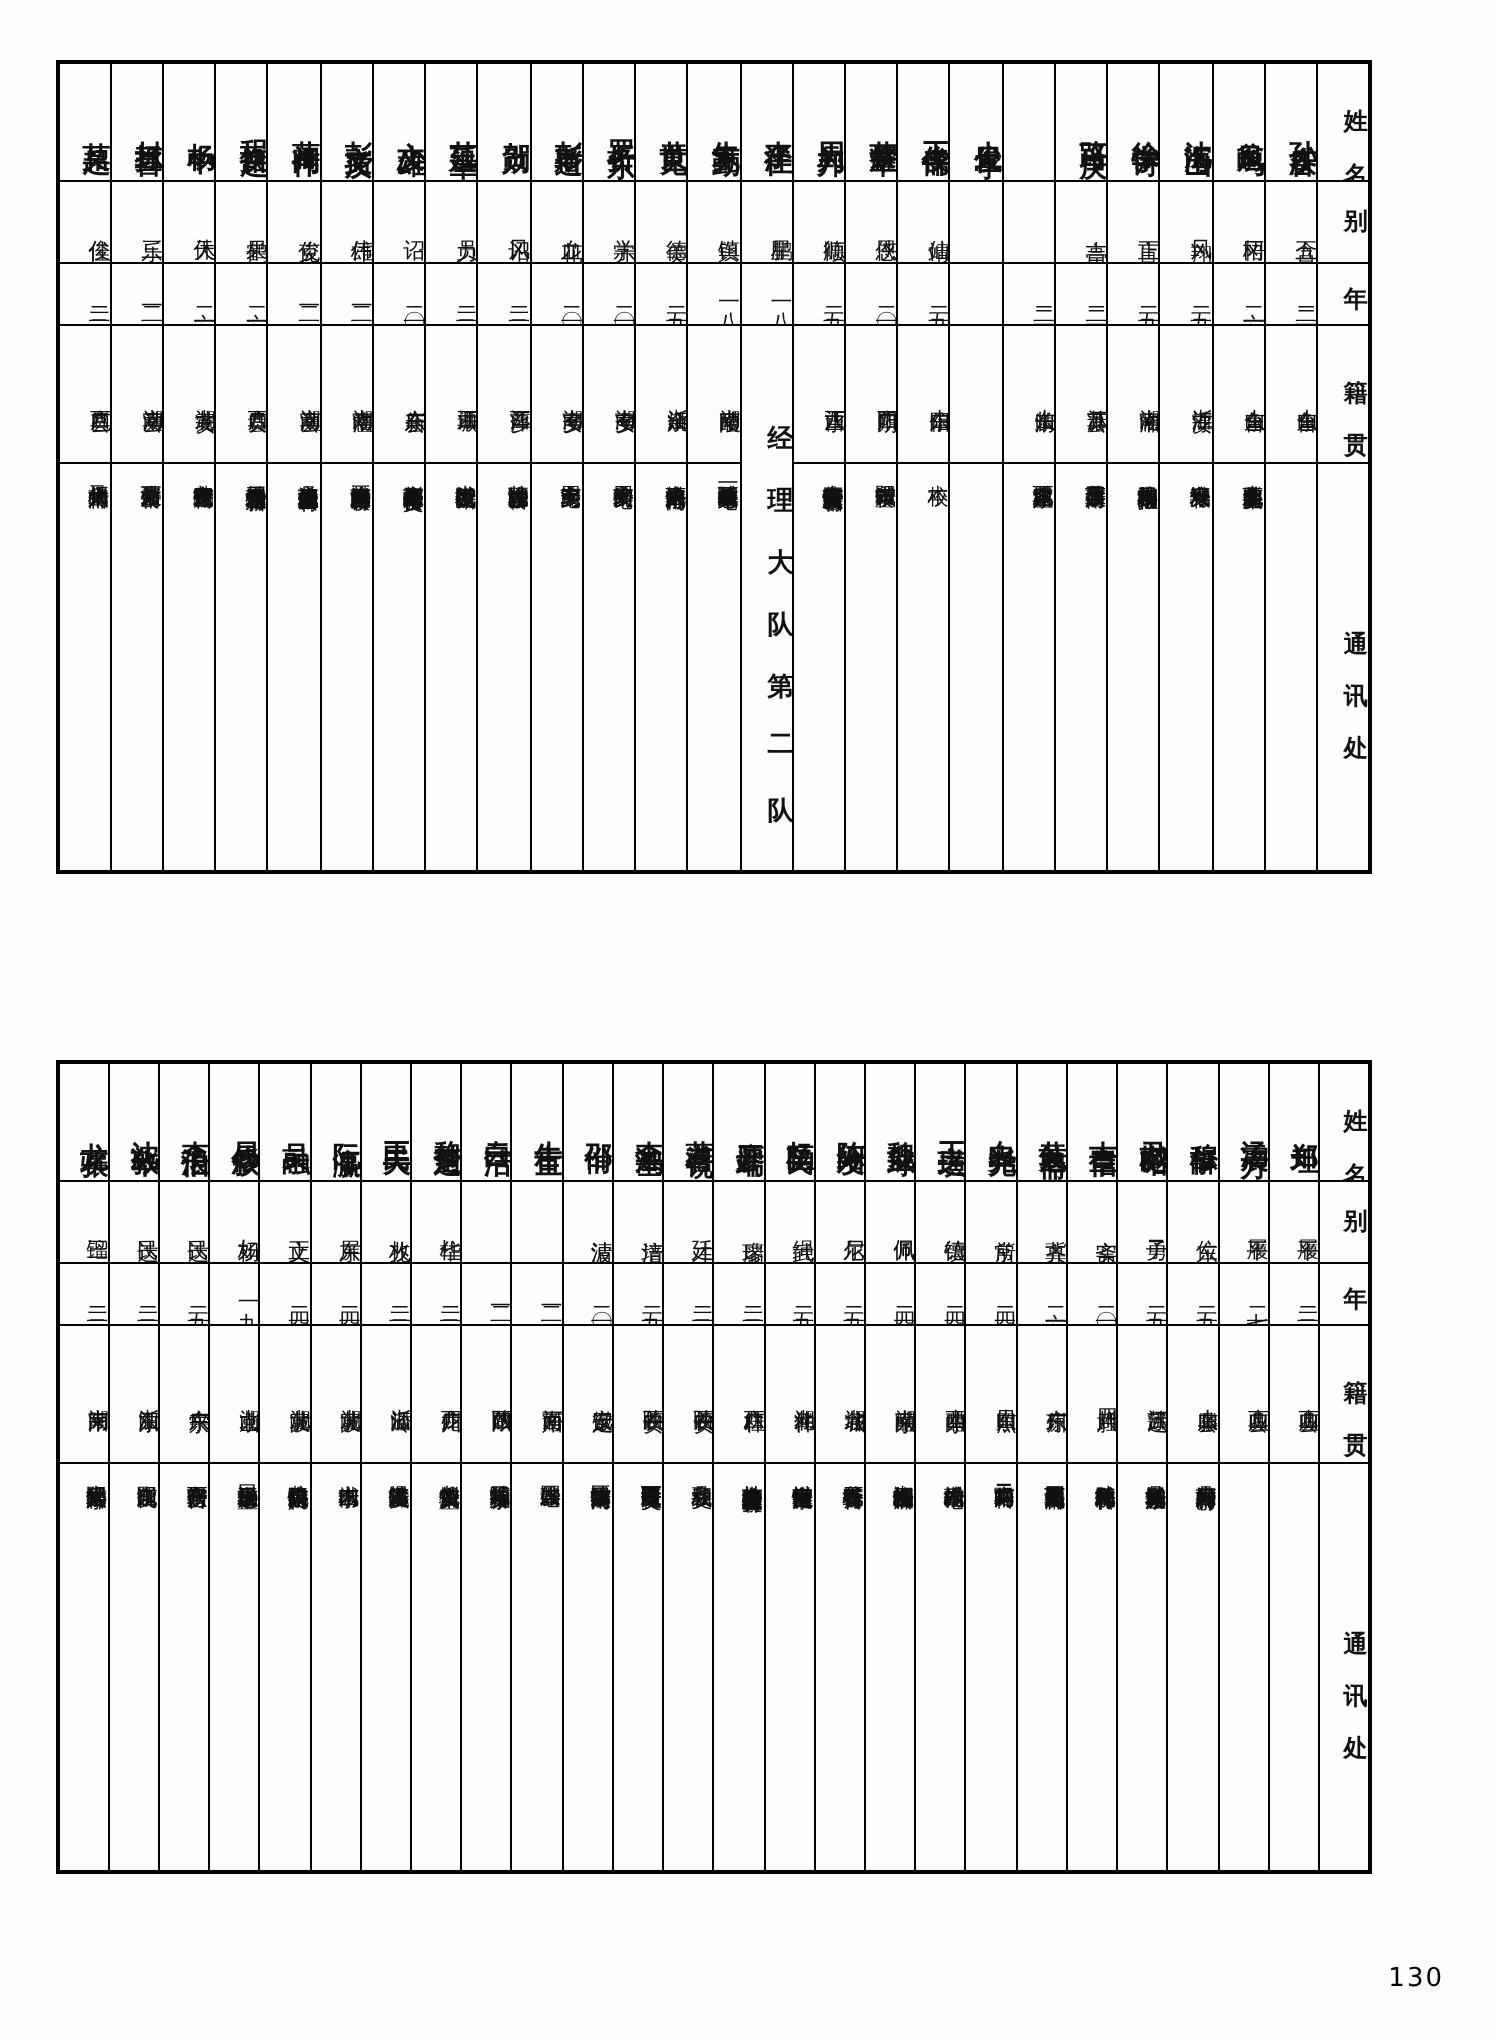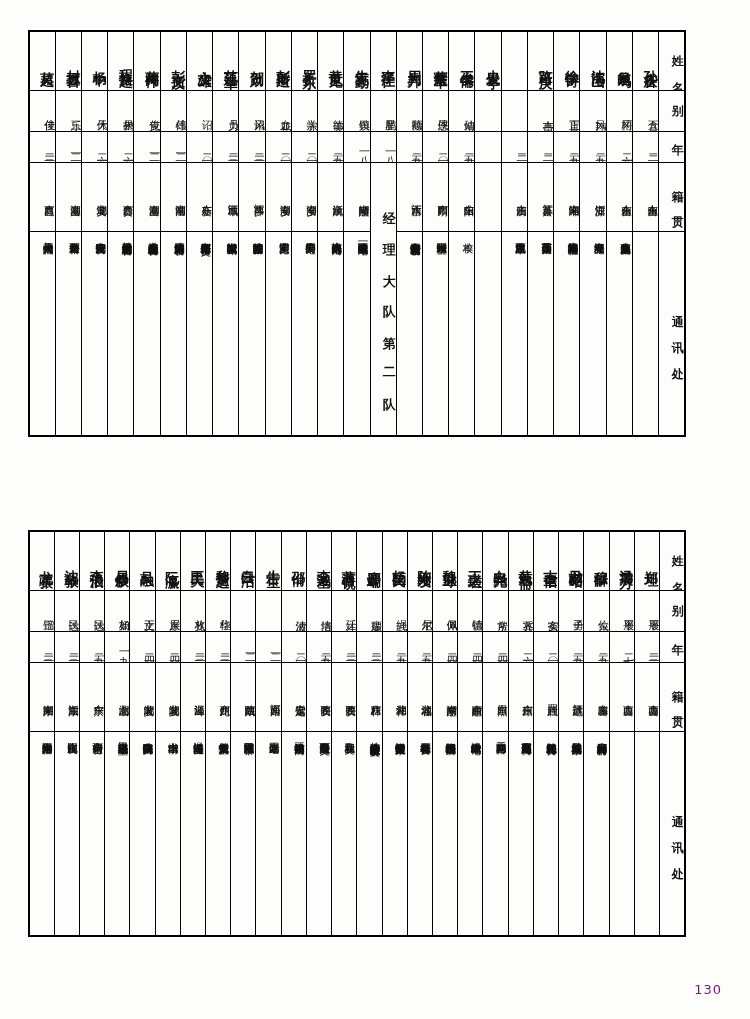--- a/index.html
+++ b/index.html
@@ -68,21 +68,21 @@
   tr.r-addr td{height:200px;}
 
   .tbl.top{position:absolute;left:28px;top:30px;}
   .tbl.bot{position:absolute;left:28px;top:530px;}
 
   .pageno{
     position:absolute;
     right:28px;bottom:22px;
     font-size:13px;
     letter-spacing:1px;
-    color:#701a75;
+    color:#000000;
   }
 </style>
 </head>
 <body>
 
 <div class="page">
 
   <table class="tbl top" id="top-table">
       <colgroup>
         <col style="width: 26.24px;">

